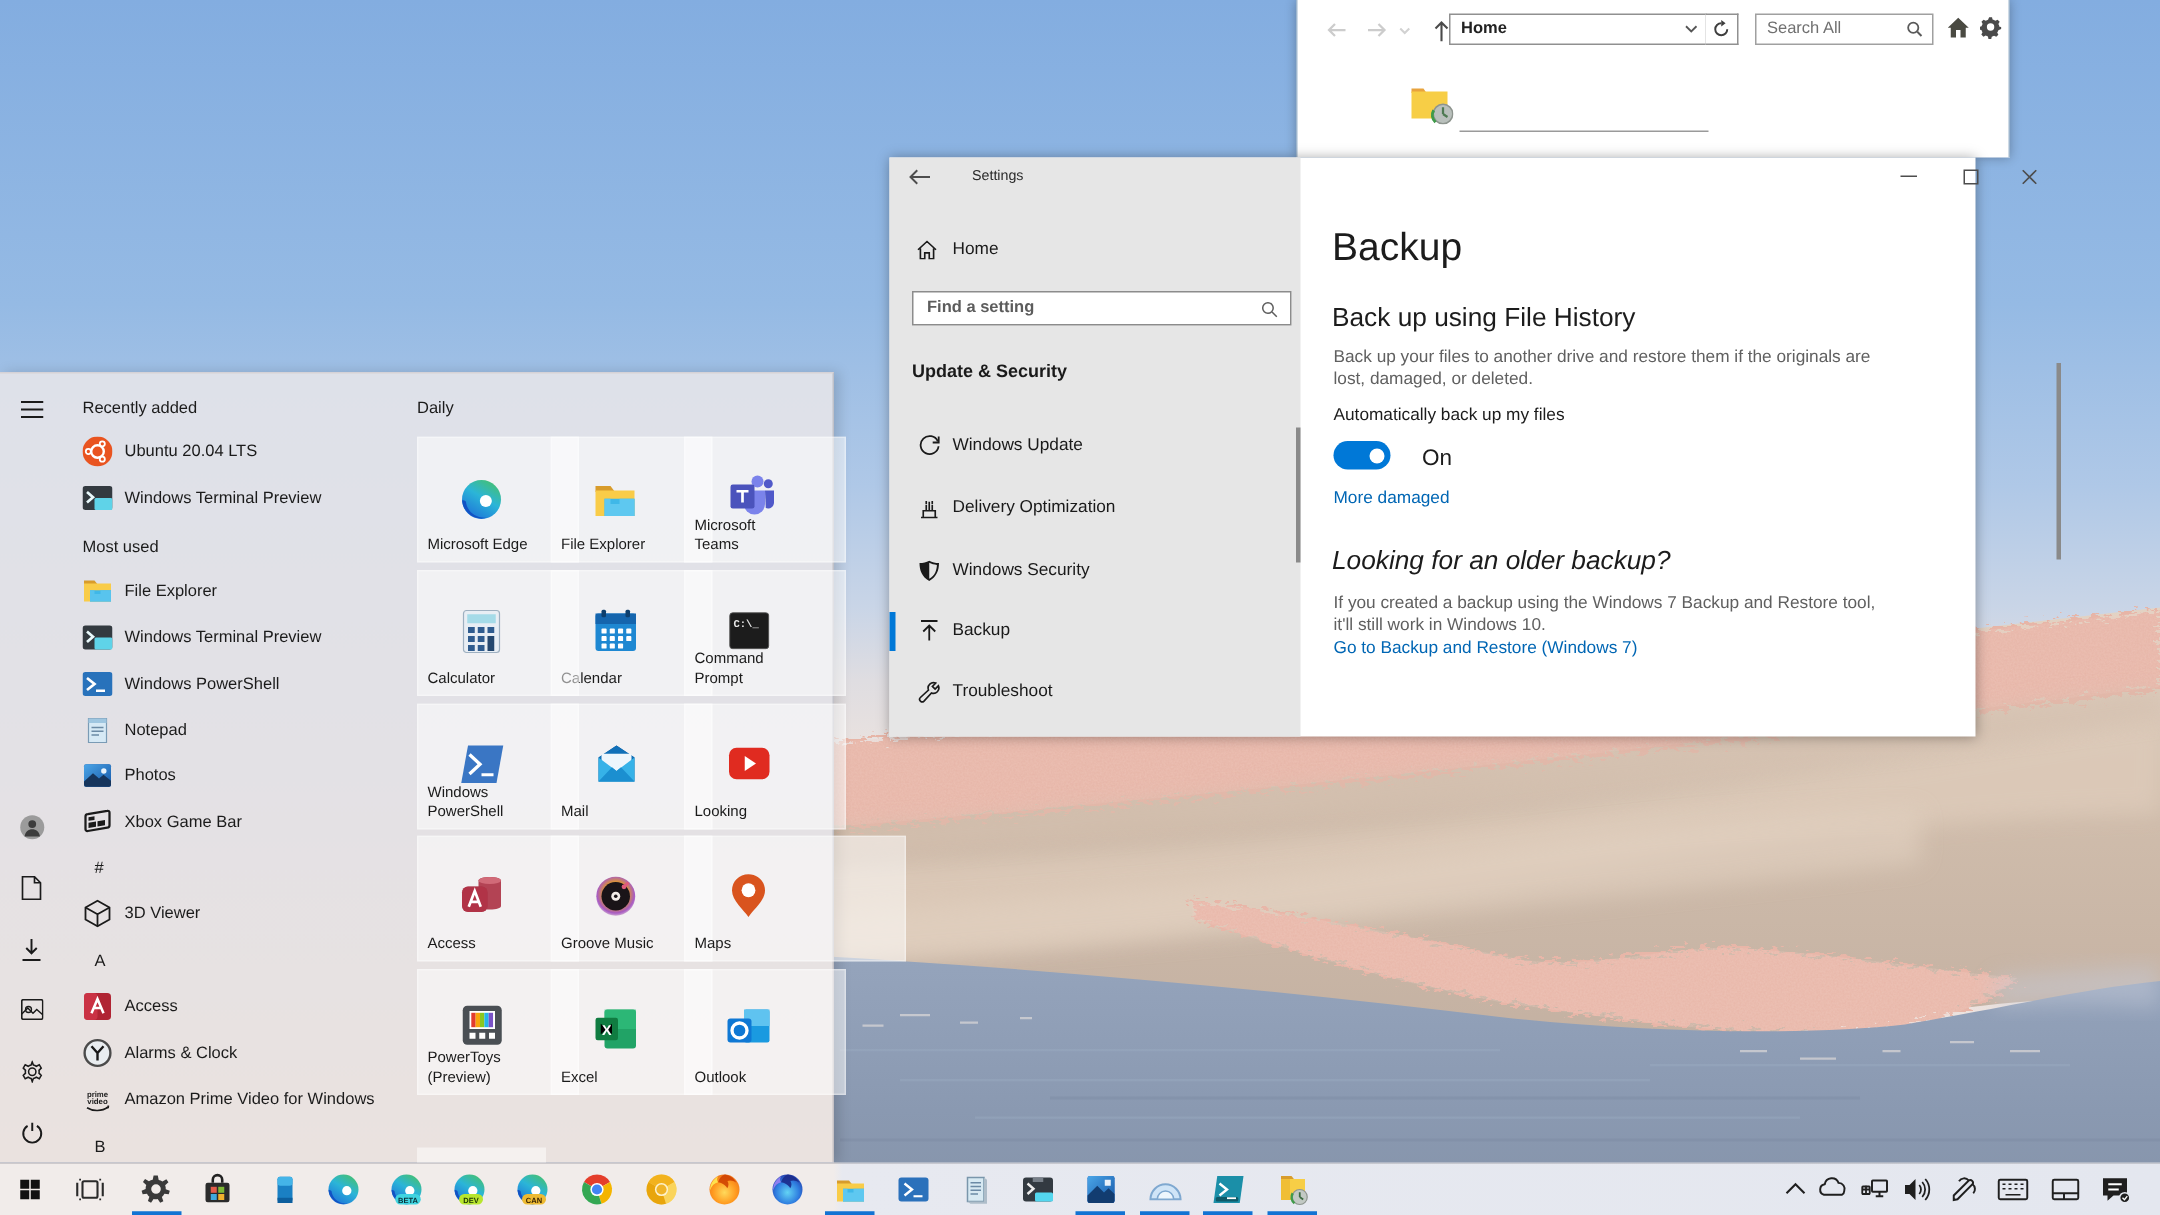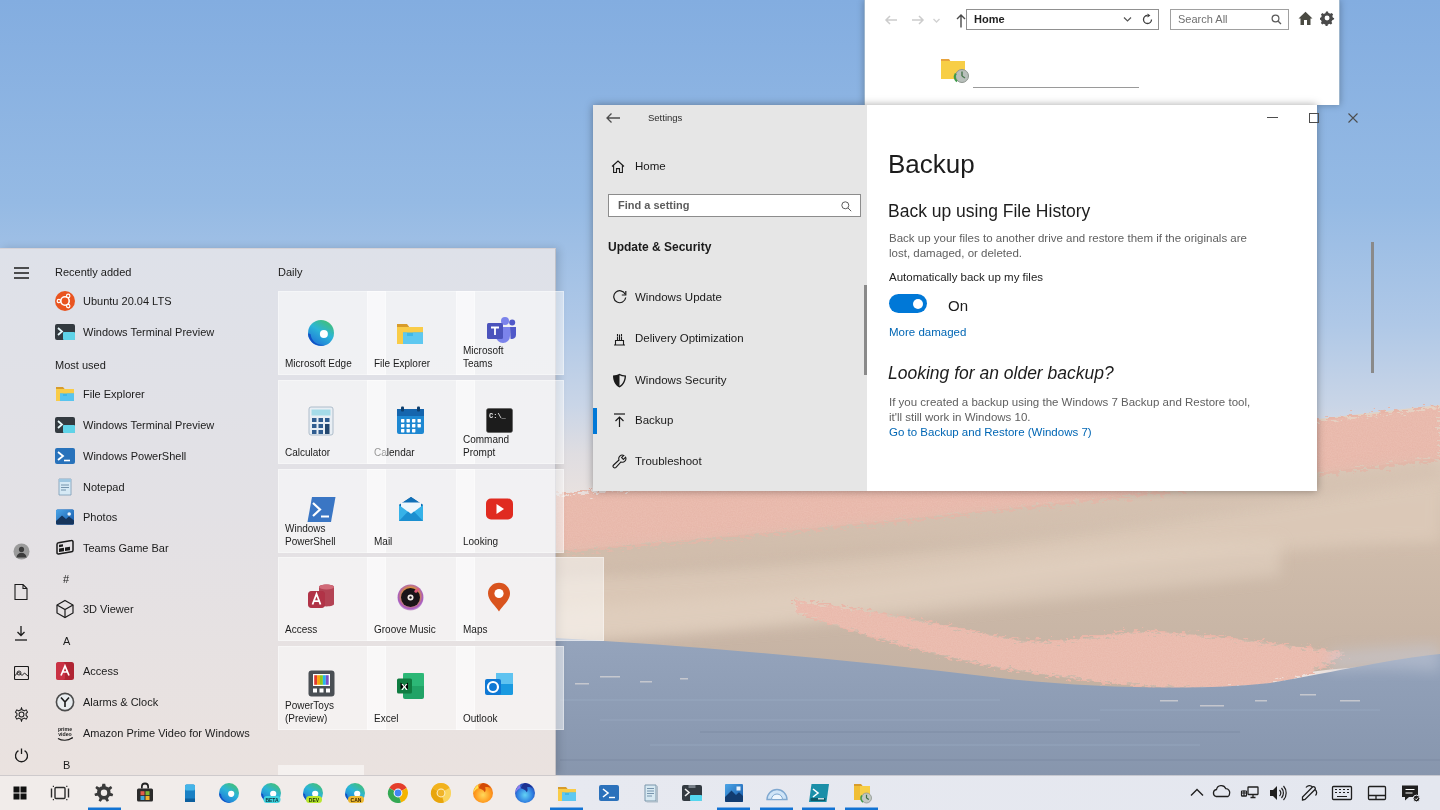--- a/index.html
+++ b/index.html
@@ -320,21 +320,21 @@
     <circle cx="14.2" cy="7" r="1.8" fill="#e8f2fb"></circle>
   </svg>
   <span class="abs" style="left:83px;top:262px;">Photos</span>
 
   <svg class="abs" style="left:55px;top:289px" width="20" height="20" viewBox="0 0 20 20">
     <path d="M3.5,4.8 L16.5,2.6 A1.2,1.2 0 0 1 18,3.8 L18,12.2 A1.6,1.6 0 0 1 16.5,13.8 L3.5,16 A1.2,1.2 0 0 1 2,14.8 L2,6.4 A1.6,1.6 0 0 1 3.5,4.8 Z" fill="none" stroke="#1b1b1b" stroke-width="1.5"></path>
     <path d="M4,10.5 L9,9.7 L9,13.2 L4,14 Z" fill="#1b1b1b"></path>
     <path d="M10,9.5 L15,8.7 L15,12.2 L10,13 Z" fill="#1b1b1b"></path>
     <path d="M4,6.8 L8,6.2 L8,8.6 L4,9.2 Z" fill="#1b1b1b"></path>
   </svg>
-  <span class="abs" style="left:83px;top:293px;">Teams Game Bar</span>
+  <span class="abs" style="left:83px;top:293px;">Xbox Game Bar</span>
 
   <span class="abs" style="left:63px;top:324px;">#</span>
 
   <svg class="abs" style="left:55px;top:350px" width="20" height="20" viewBox="0 0 20 20">
     <path d="M10,1.5 L18,6 L18,14 L10,18.5 L2,14 L2,6 Z" fill="none" stroke="#1b1b1b" stroke-width="1.2"></path>
     <path d="M2,6 L10,10.5 L18,6 M10,10.5 L10,18.5" fill="none" stroke="#1b1b1b" stroke-width="1.2"></path>
   </svg>
   <span class="abs" style="left:83px;top:354px;">3D Viewer</span>
 
   <span class="abs" style="left:63px;top:386px;">A</span>

